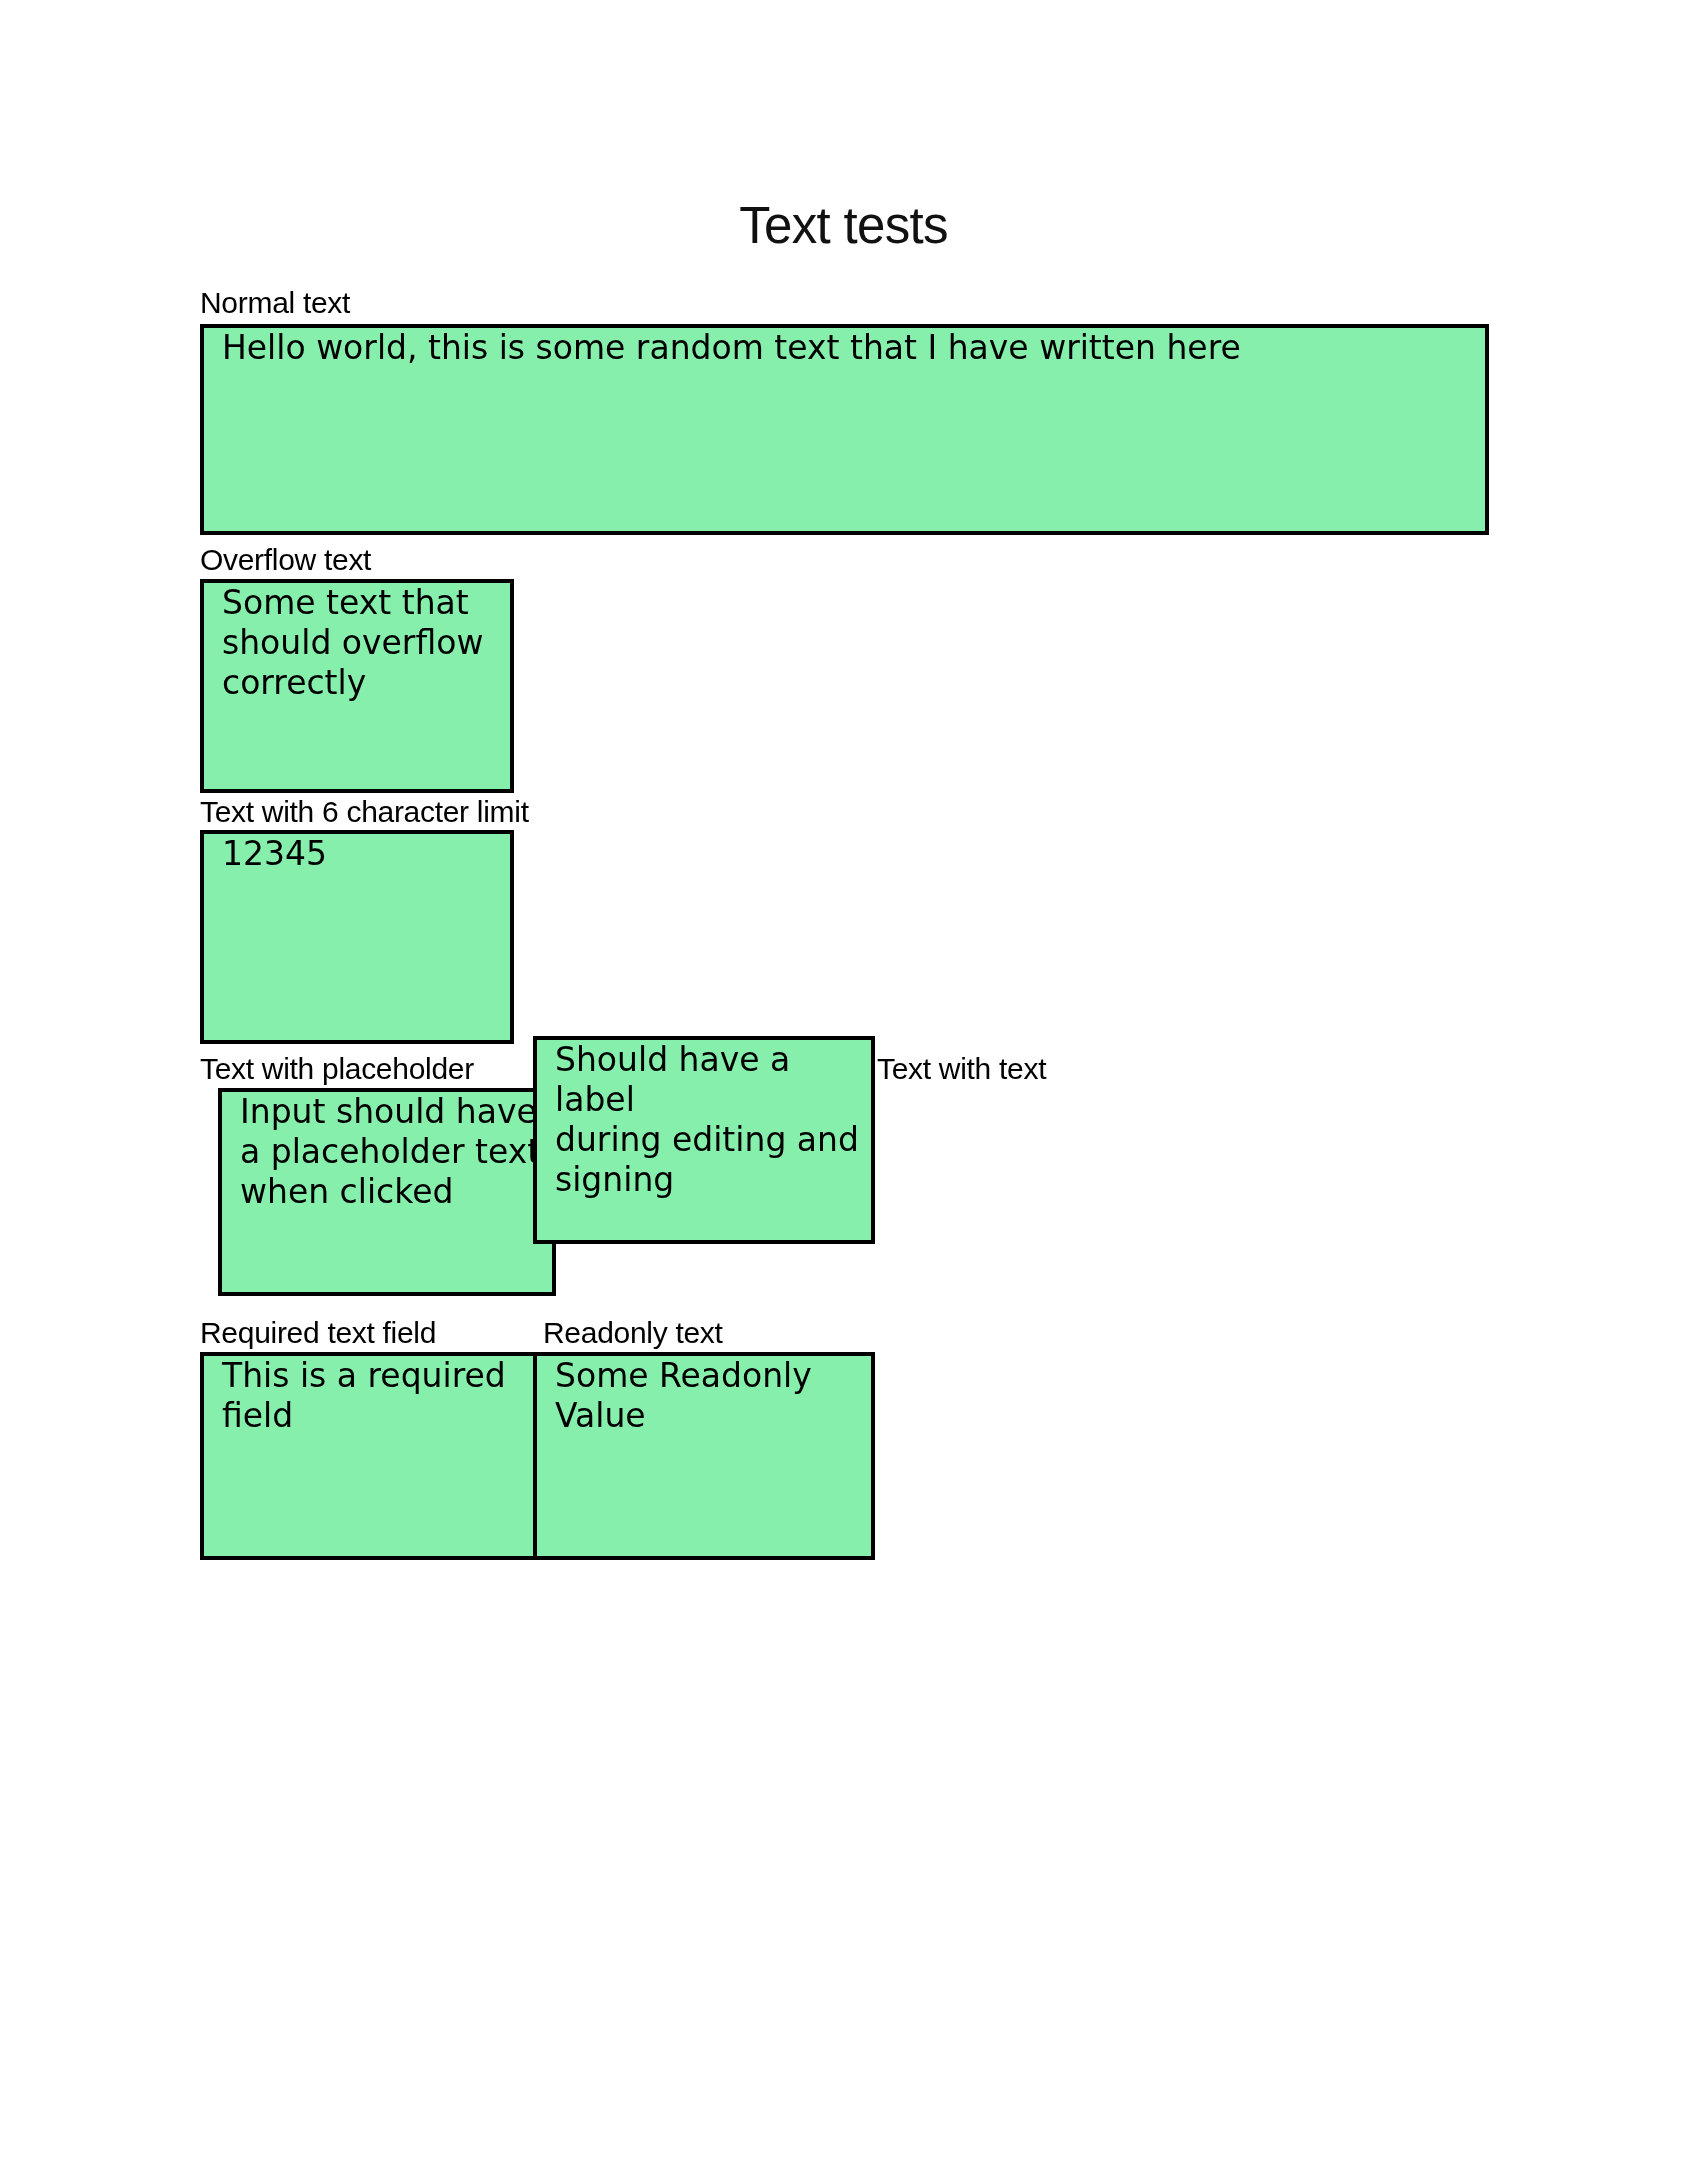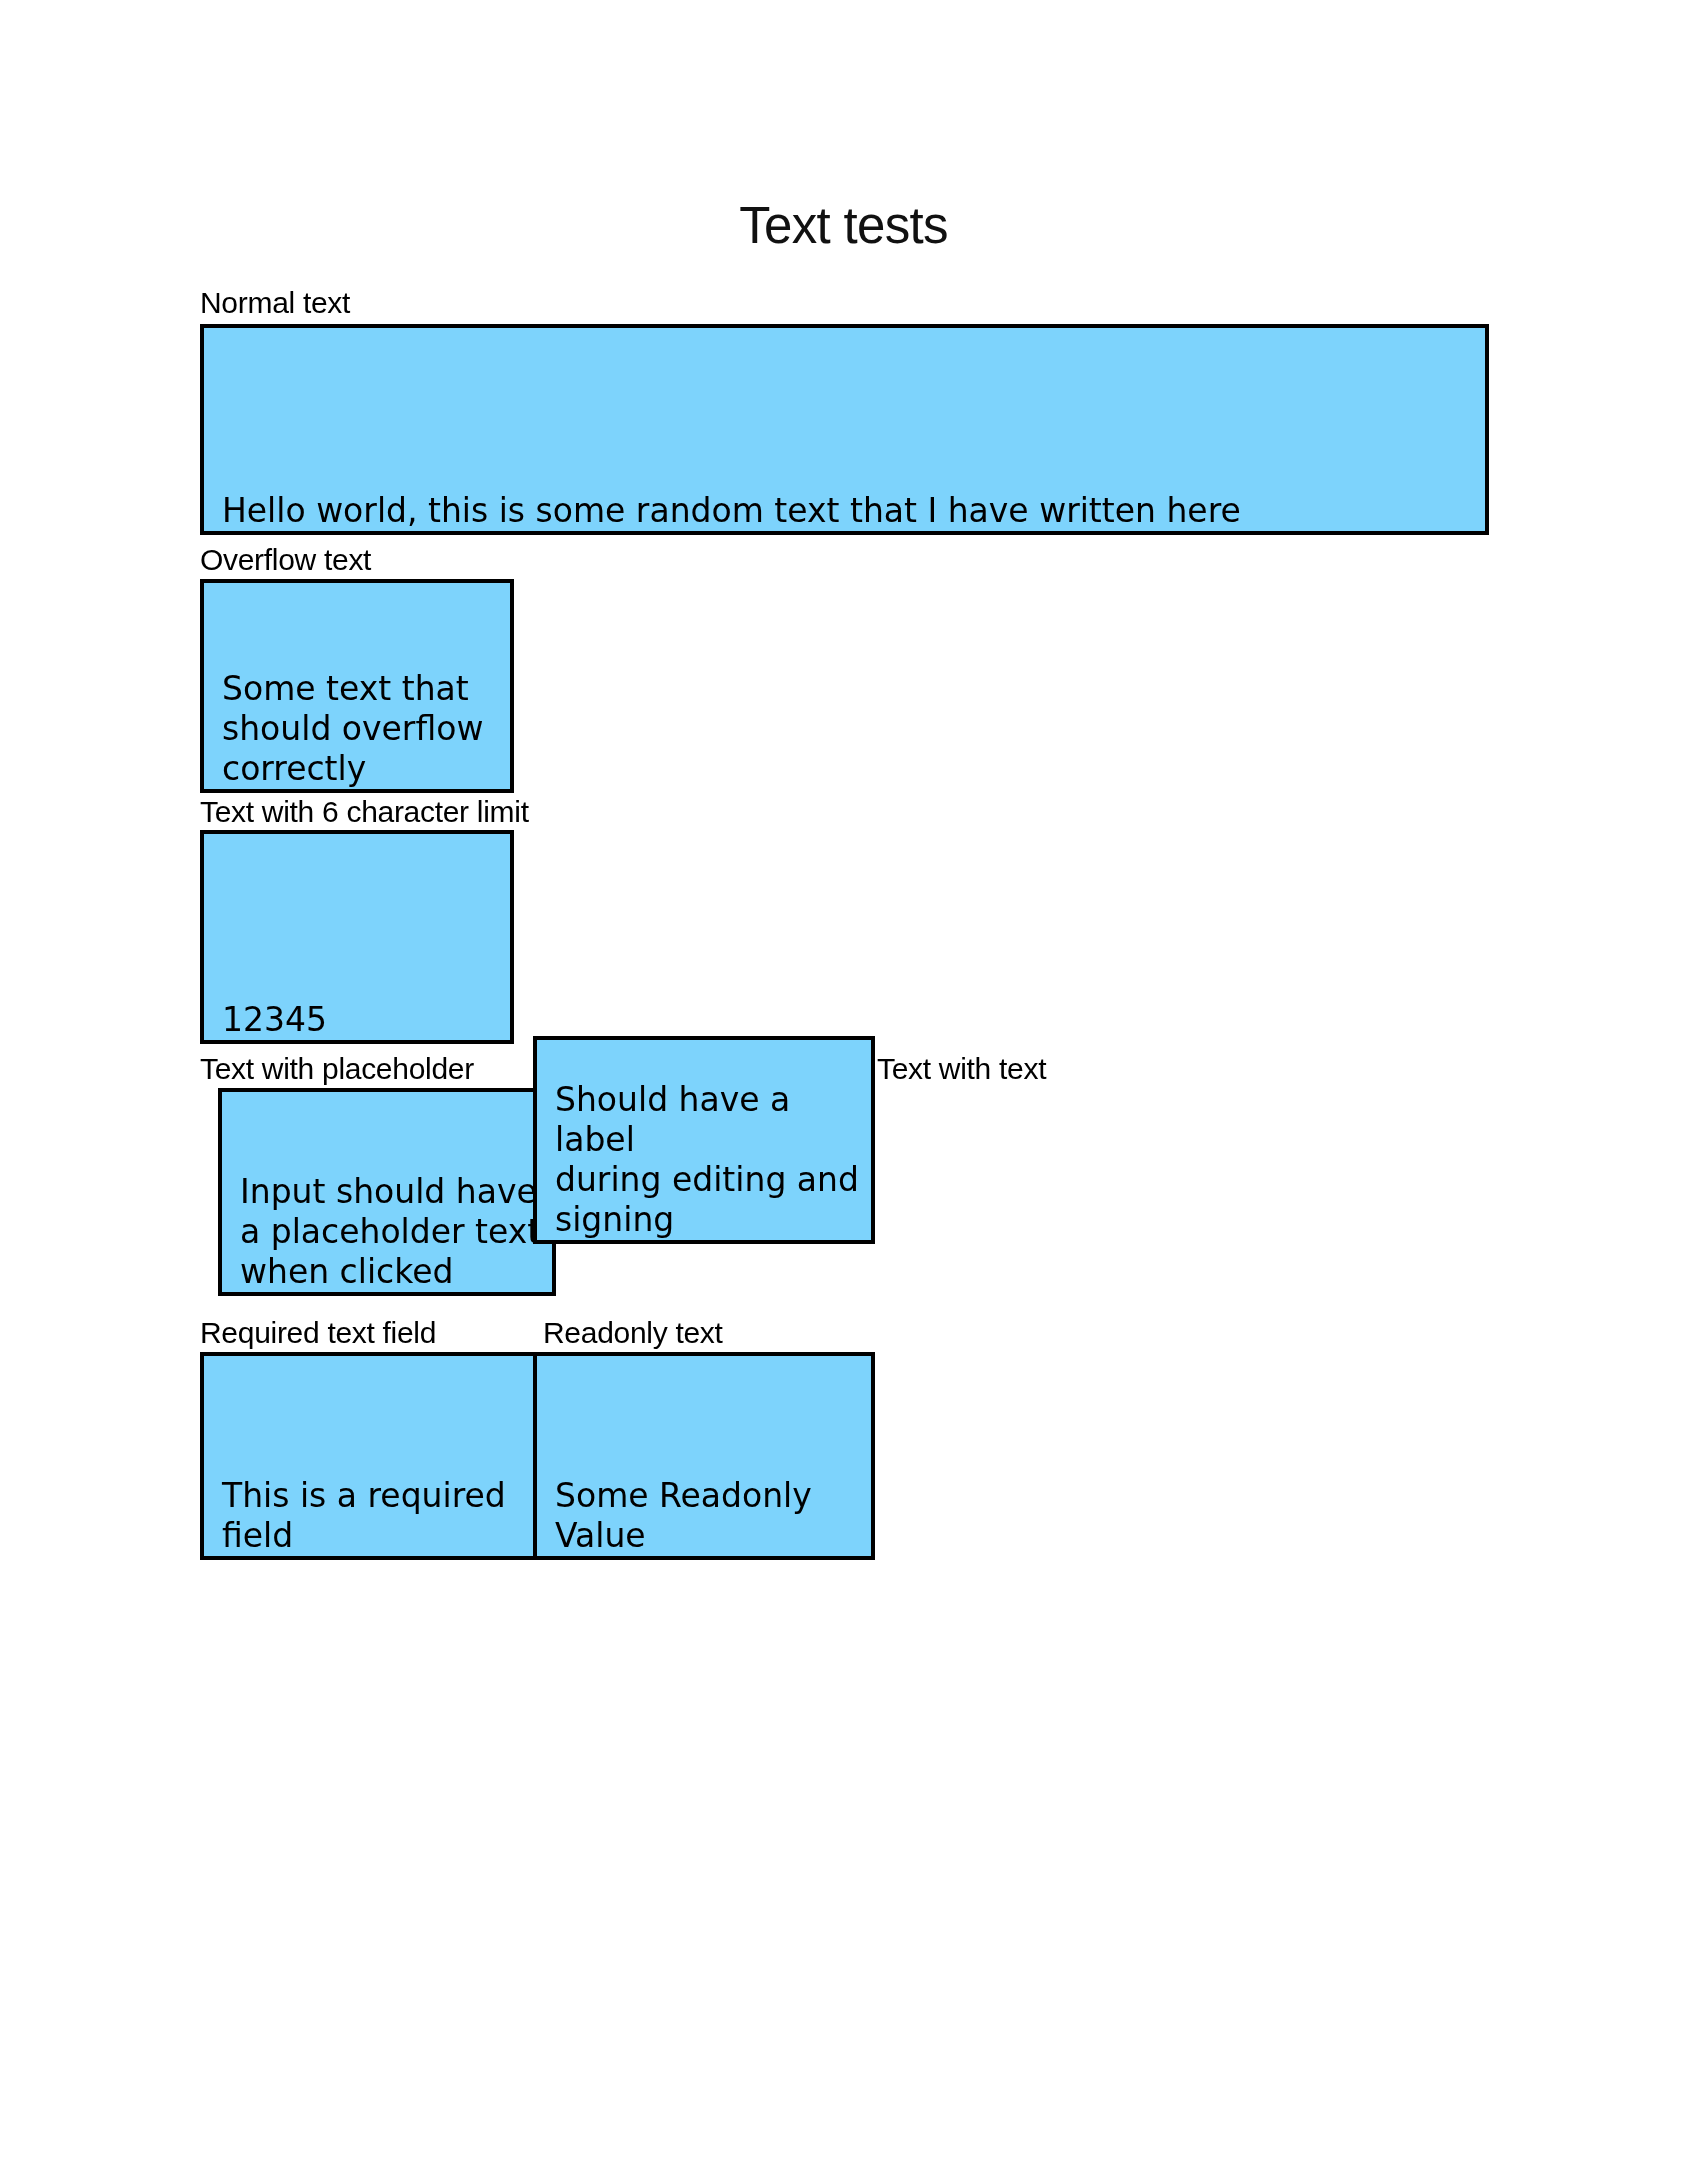--- a/index.html
+++ b/index.html
@@ -26,23 +26,23 @@
     font-size:30px;
     letter-spacing:-0.3px;
     white-space:nowrap;
     color:#000000;
     text-align:right;
   }
   .field{
     position:absolute;
     box-sizing:border-box;
     border:4.1px solid #000000;
-    background:#7dd3fc;
+    background:#86efac;
     display:flex;
-    align-items:flex-end;
+    align-items:flex-start;
   }
   .value{
     font-family:"DejaVu Sans", sans-serif;
     font-size:33px;
     line-height:40px;
     white-space:pre-line;
     padding-left:18px;
     padding-right:8.3px;
     color:#000000;
   }

